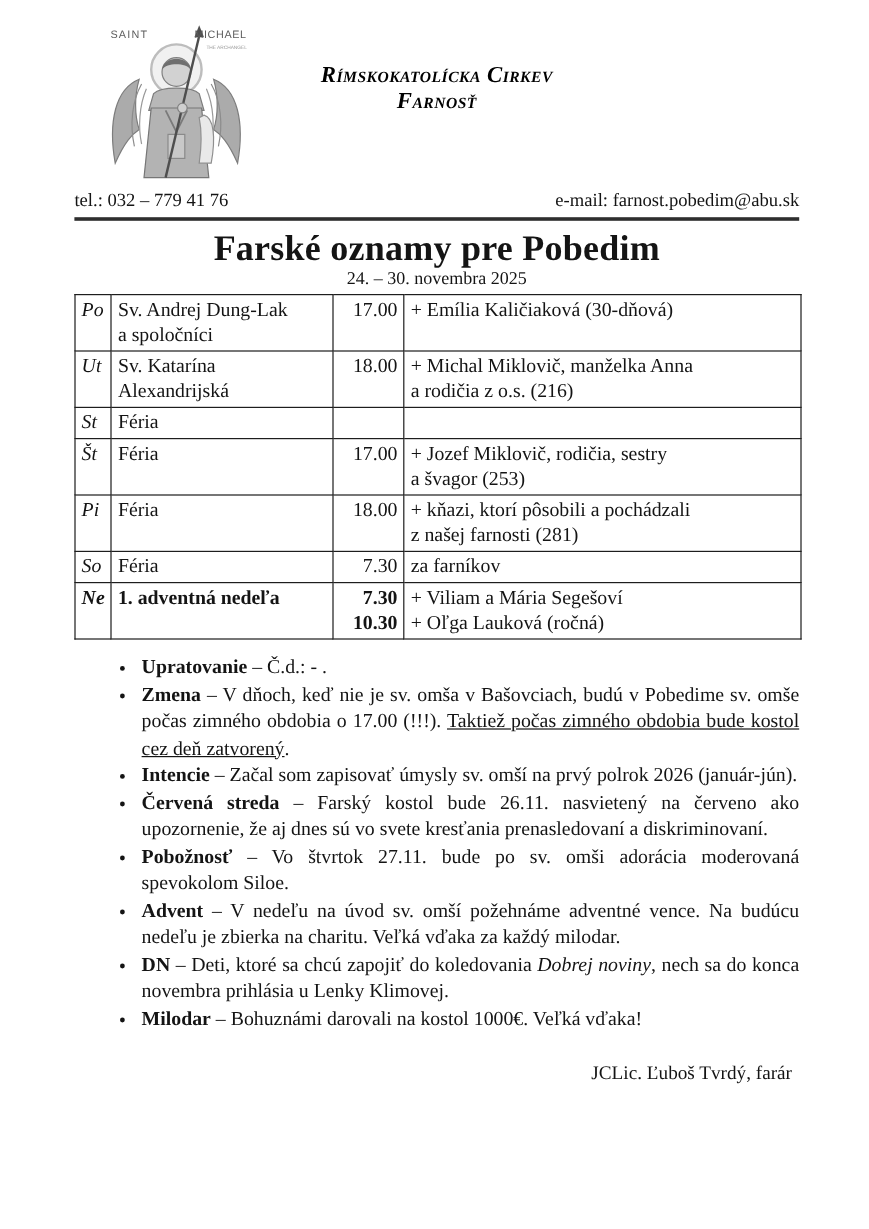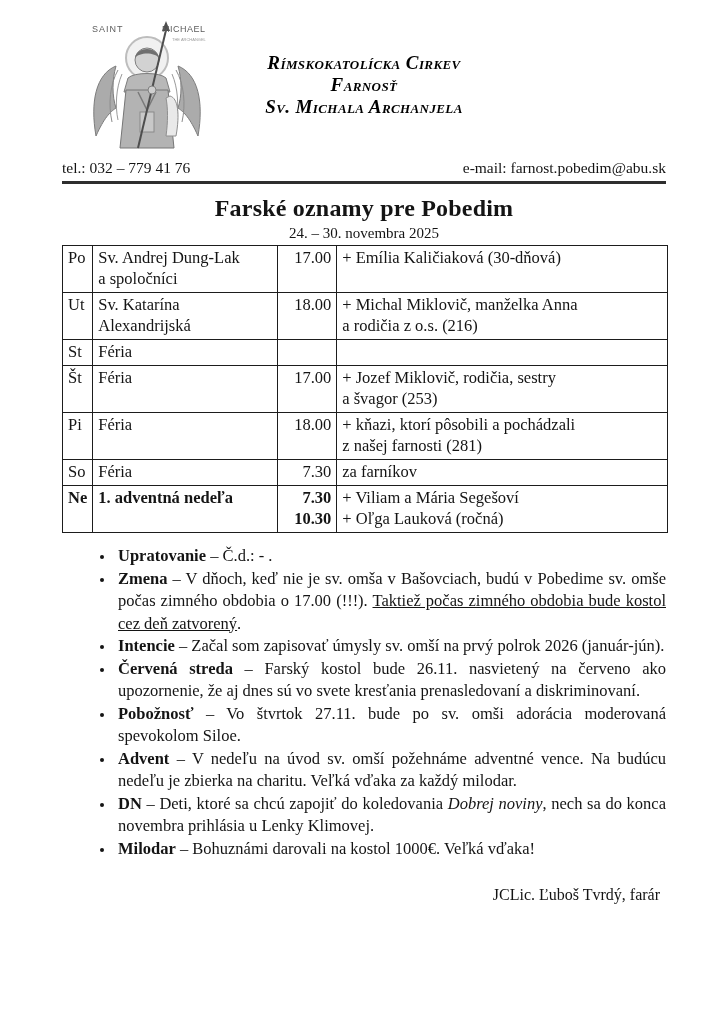--- a/index.html
+++ b/index.html
@@ -33,42 +33,42 @@
     display:flex; justify-content:space-between; align-items:baseline;
     font-size:15.5px; line-height:19px;
     margin-top:2px;
     gap:15px;
   }
   .header-divider { height:3px; background:#2e2e2e; margin-top:4px; }
 
   
   .page-title {
     text-align:center;
-    font-size:24px; font-weight:bold;
+    font-size:30px; font-weight:bold;
     letter-spacing:0.2px;
     margin-top:9px; line-height:30px;
   }
   .date-range {
     text-align:center;
     font-size:15px; line-height:18px;
     margin-top:1px; margin-bottom:3px;
   }
 
   
   table.schedule {
     width:606px;
     border-collapse:collapse;
     font-size:16.5px; line-height:21px;
   }
   table.schedule td {
     border:1.6px solid #1d1d1d;
     vertical-align:top;
     padding:1px 5px 3px 5px;
   }
-  td.c-day  { width:22px;  padding-left:6px; }
+  td.c-day  { width:22px;  padding-left:6px;font-style:italic; }
   td.c-feast{ width:185px; }
   td.c-time { width:59px;  text-align:right; padding-right:5px; }
   td.c-int  { }
   tr.bold-row td.c-day, tr.bold-row td.c-feast, tr.bold-row td.c-time { font-weight:bold; }
 
   
   ul.announcements {
     margin-top:12px;
     padding-left:53px;
     list-style:disc outside;
@@ -132,21 +132,20 @@
 
           <text x="10" y="14" font-family="Liberation Sans, sans-serif" font-size="9" letter-spacing="1" fill="#5d5d5d">SAINT</text>
           <text x="80" y="14" font-family="Liberation Sans, sans-serif" font-size="9" letter-spacing="0.5" fill="#5d5d5d">MICHAEL</text>
           <text x="90" y="23" font-family="Liberation Sans, sans-serif" font-size="4" fill="#9c9c9c">THE ARCHANGEL</text>
         </svg>
       </div>
 
       <div class="org-block">
         <div>Rímskokatolícka Cirkev</div>
         <div>Farnosť</div>
-        <div>Sv. Michala Archanjela</div>
       </div>
     </div>
 
     <div class="contact-row">
       <span>tel.: 032 – 779 41 76</span>
       <span>e-mail: farnost.pobedim@abu.sk</span>
     </div>
 
     <div class="header-divider"></div>
 

